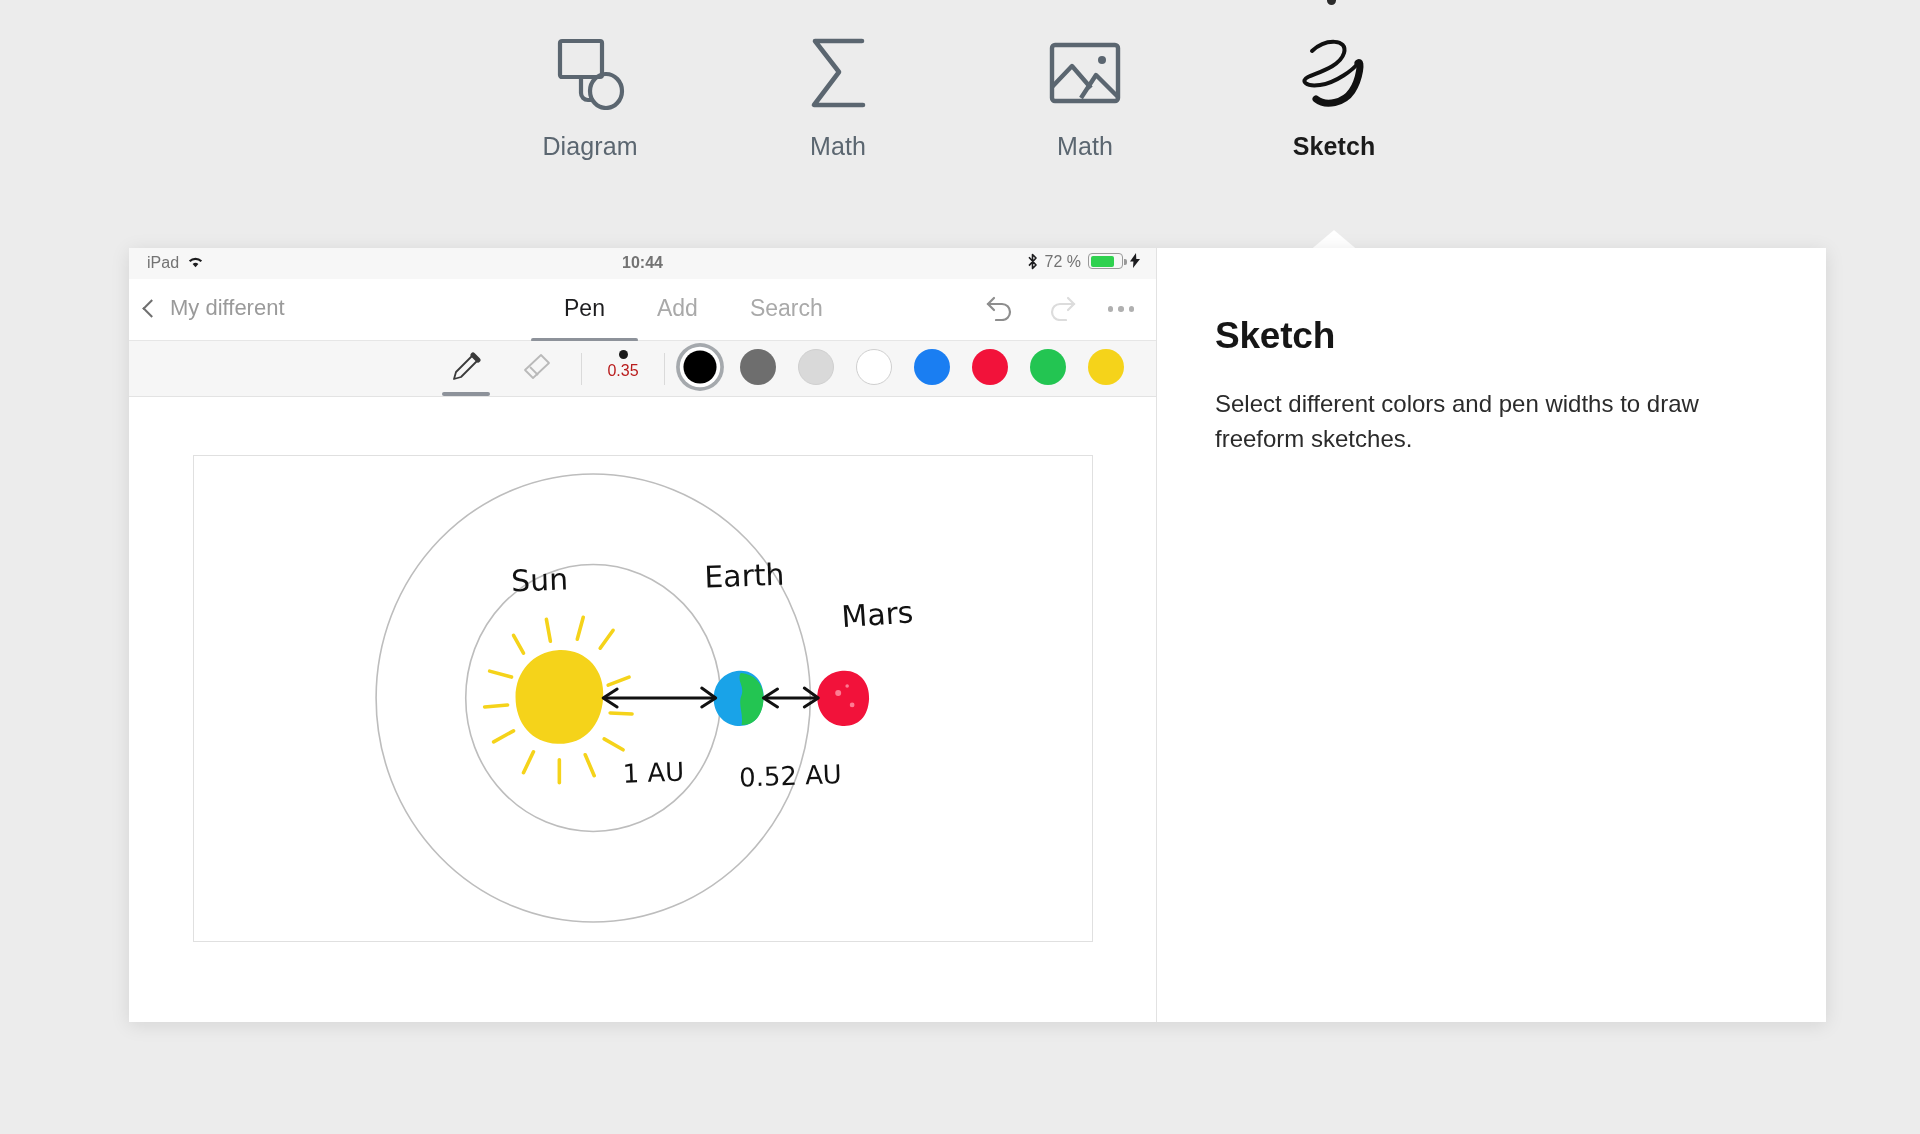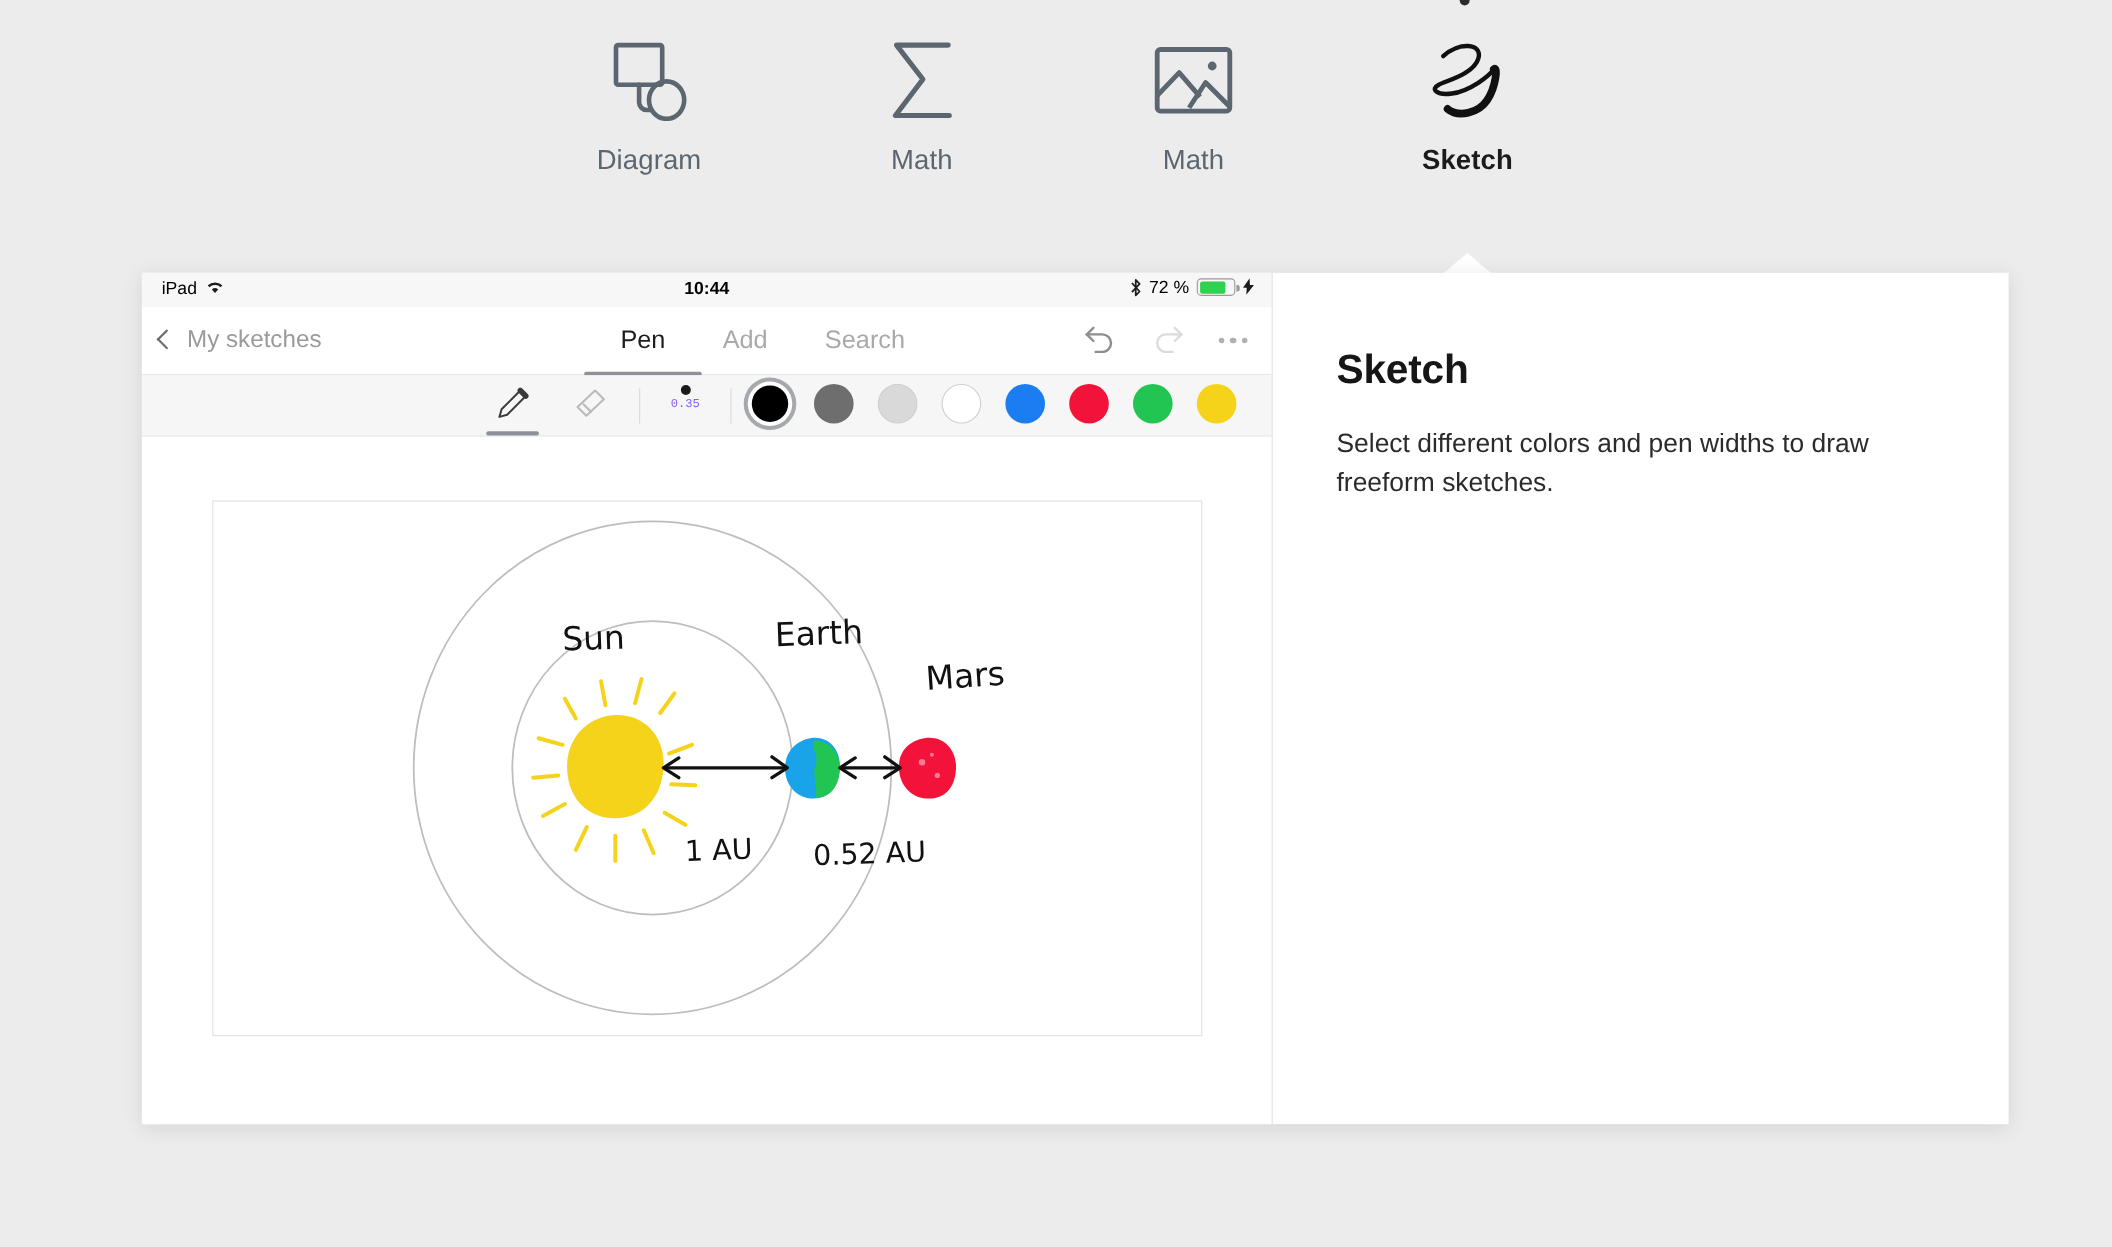--- a/index.html
+++ b/index.html
@@ -64,21 +64,21 @@
     width: 1px; height: 774px; background: #e2e2e2;
   }
 
   
   .ipad { position: absolute; left: 0; top: 0; width: 1027px; height: 774px; }
 
   .statusbar {
     position: relative;
     height: 31px; width: 100%;
     background: #f7f7f7;
-    font-size: 16px; color: #000000;
+    font-size: 16px; color: #737373;
   }
   .sb-left { position: absolute; left: 18px; top: 6px; display: flex; align-items: center; gap: 8px; }
   .sb-center { position: absolute; left: 0; right: 0; top: 6px; text-align: center; font-weight: 700; font-size: 16px; }
   .sb-right { position: absolute; right: 16px; top: 5px; display: flex; align-items: flex-start; gap: 7px; }
   .batt {
     position: relative; width: 35px; height: 16px;
     border: 1.4px solid #9a9a9a; border-radius: 4px;
   }
   .batt::after {
     content: ""; position: absolute; right: -5px; top: 5px;
@@ -131,21 +131,21 @@
   }
   .tool.active::after {
     content: ""; position: absolute; left: 3px; right: 3px; bottom: -5px;
     height: 4px; background: #8d929a; border-radius: 2px;
   }
   .vsep { position: absolute; top: 12px; width: 1px; height: 32px; background: #dadada; }
   .penwidth {
     position: absolute; top: 5px; width: 72px; text-align: center; cursor: pointer;
   }
   .penwidth .pw-dot { width: 9px; height: 9px; border-radius: 50%; background: #1a1a1a; margin: 4px auto 3px; }
-  .penwidth .pw-label { font-size: 11px; color: #8b5cf6; font-family: Liberation Mono, monospace; }
+  .penwidth .pw-label { font-size: 16px; color: #b91c1c; }
   .swatches { position: absolute; left: 553px; top: 8px; display: flex; gap: 22px; }
   .sw { width: 36px; height: 36px; border-radius: 50%; cursor: pointer; position: relative; }
   .sw.sel { box-shadow: 0 0 0 4px #ffffff, 0 0 0 8px #a5a9ad; transform: scale(.92); }
   .sw.ring { border: 1.5px solid #cfcfcf; }
 
   
   .sheet { position: relative; width: 100%; height: calc(774px - 31px - 62px - 56px); background: #fff; }
   .paper {
     position: absolute; left: 64px; top: 58px;
     width: 900px; height: 487px;
@@ -240,21 +240,21 @@
             <svg width="10" height="15" viewBox="0 0 10 15" fill="#1d1d1f">
                 <path d="M6 0 0 8.6h3.4L3 15 10 6.1H6.3z"></path>
               </svg>
           </span>
         </div>
       </div>
 
       <div class="navbar">
         <div class="nav-back">
           <span class="chev"></span>
-          <span>My sketches</span>
+          <span>My different</span>
         </div>
         <div class="nav-tabs">
           <div class="nav-tab active">Pen</div>
           <div class="nav-tab">Add</div>
           <div class="nav-tab">Search</div>
         </div>
         <div class="nav-right">
           <span>
             <svg width="32" height="28" viewBox="0 0 32 28" fill="none" stroke="#8e8e8e" stroke-width="2.2" stroke-linecap="round">
               <path d="M10 5 4 11l6 6"></path>

